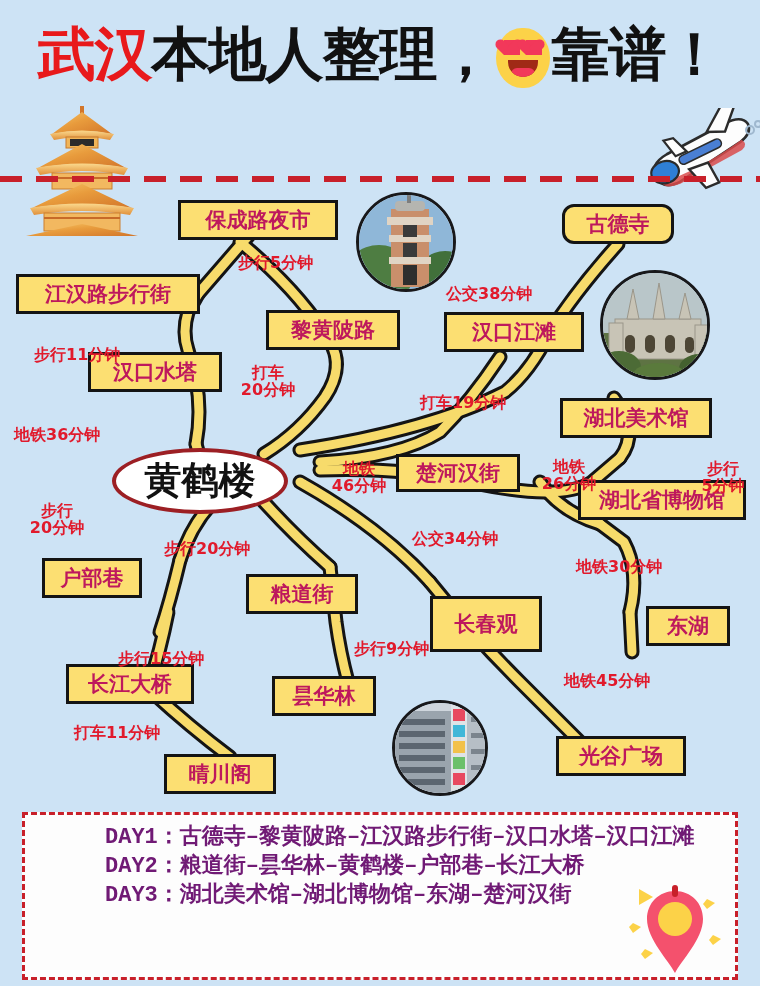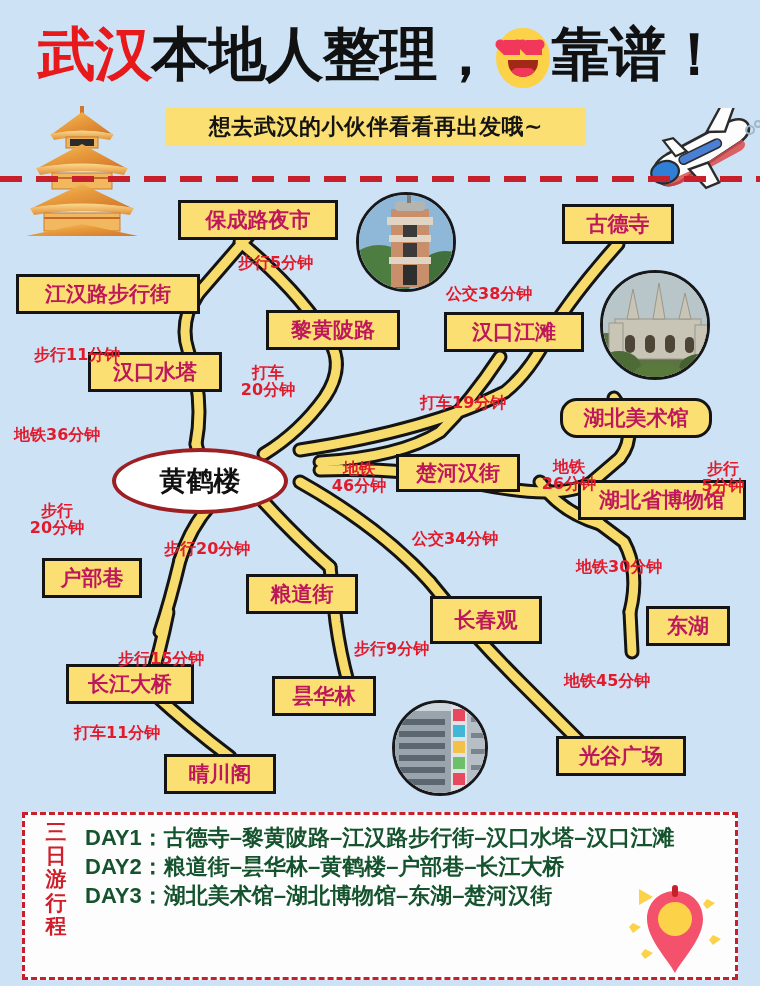--- a/index.html
+++ b/index.html
@@ -77,21 +77,21 @@
     display:flex;align-items:center;justify-content:center;
     white-space:nowrap;line-height:1;
     box-sizing:border-box;
   }
   .node.s18{font-size:21px;}
 
   .hub{
     position:absolute;
     background:#ffffff;border:4px solid #9c1f24;border-radius:50%;
     display:flex;align-items:center;justify-content:center;
-    font-size:27px;font-weight:bold;color:#111;
+    font-size:37px;font-weight:bold;color:#111;
     font-family:"DejaVu Sans","Liberation Sans",sans-serif;
     box-sizing:border-box;z-index:4;
   }
 
   .edge-label{
     position:absolute;color:#e11a2c;font-weight:bold;
     font-size:16px;line-height:1.08;white-space:pre-line;
     font-family:"DejaVu Sans","Liberation Sans",sans-serif;
     z-index:5;
   }
@@ -109,40 +109,38 @@
   .itin-side{
     position:absolute;left:14px;top:6px;width:34px;height:156px;
     color:#d01e2b;font-weight:bold;font-size:21px;line-height:1.12;
     text-align:center;
     font-family:"DejaVu Sans","Liberation Sans",sans-serif;
   }
   .itin-lines{
     position:absolute;left:60px;top:8px;right:10px;
   }
   .itin-line{
-    font-size:22px;font-weight:bold;color:#14532d;line-height:1.32;
-    font-family:Liberation Sans, sans-serif;
+    font-size:22px;font-weight:bold;color:#701a75;line-height:1.32;
+    font-family:Liberation Mono, monospace;
     white-space:pre-wrap;
+    margin-left:20px;
   }
   .pin{position:absolute;right:14px;bottom:-4px;width:92px;height:104px;}
 </style>
 </head>
 <body>
 
 <div id="root">
 
   <div class="header">
 
     <div class="title">
       <span class="red">武汉</span><span>本地人整理，</span><span class="emoji-face"><i class="eye l"></i><i class="eye r"></i><i class="mouth"></i></span><span>靠谱！</span>
     </div>
 
-    <div class="subtitle-band">
-      <span>想去武汉的小伙伴看看再出发哦~</span>
-    </div>
 
     <svg class="pagoda" viewBox="0 0 112 132">
       <defs>
         <linearGradient id="gold" x1="0" y1="0" x2="1" y2="1">
           <stop offset="0%" stop-color="#f7c667"></stop>
             <stop offset="45%" stop-color="#e89b3c"></stop>
             <stop offset="100%" stop-color="#d2762a"></stop>
         </linearGradient>
         <linearGradient id="gold2" x1="0" y1="0" x2="0" y2="1">
           <stop offset="0%" stop-color="#fbd98d"></stop>
@@ -239,45 +237,45 @@
 
     <div class="node s18" style="left:178px;top:18px;width:160px;height:40px;">
         <span>保成路夜市</span>
       </div>
     <div class="node s18" style="left:16px;top:92px;width:184px;height:40px;">
         <span>江汉路步行街</span>
       </div>
     <div class="node s18" style="left:266px;top:128px;width:134px;height:40px;font-family:Liberation Serif, serif;">
         <span>黎黄陂路</span>
       </div>
-    <div class="node s18" style="left:562px;top:22px;width:112px;height:40px;">
+    <div class="node s18" style="left:562px;top:22px;width:112px;height:40px;border-radius:12px;">
         <span>古德寺</span>
       </div>
     <div class="node s18" style="left:88px;top:170px;width:134px;height:40px;">
         <span>汉口水塔</span>
       </div>
     <div class="node s18" style="left:444px;top:130px;width:140px;height:40px;">
         <span>汉口江滩</span>
       </div>
-    <div class="node s18" style="left:560px;top:216px;width:152px;height:40px;border-radius:17px;">
+    <div class="node s18" style="left:560px;top:216px;width:152px;height:40px;">
         <span>湖北美术馆</span>
       </div>
     <div class="node s18" style="left:396px;top:272px;width:124px;height:38px;">
         <span>楚河汉街</span>
       </div>
     <div class="node s18" style="left:578px;top:298px;width:168px;height:40px;">
         <span>湖北省博物馆</span>
       </div>
     <div class="node s18" style="left:42px;top:376px;width:100px;height:40px;">
         <span>户部巷</span>
       </div>
     <div class="node s18" style="left:246px;top:392px;width:112px;height:40px;">
         <span>粮道街</span>
       </div>
-    <div class="node s18" style="left:430px;top:414px;width:112px;height:48px;">
+    <div class="node s18" style="left:430px;top:414px;width:112px;height:56px;">
         <span>长春观</span>
       </div>
     <div class="node s18" style="left:646px;top:424px;width:84px;height:40px;">
         <span>东湖</span>
       </div>
     <div class="node s18" style="left:66px;top:482px;width:128px;height:40px;">
         <span>长江大桥</span>
       </div>
     <div class="node s18" style="left:272px;top:494px;width:104px;height:40px;">
         <span>昙华林</span>
@@ -382,21 +380,20 @@
             <rect x="76" y="14" width="16" height="5"></rect>
             <rect x="76" y="30" width="16" height="5"></rect>
             <rect x="76" y="46" width="16" height="5"></rect>
             <rect x="76" y="62" width="16" height="5"></rect>
           </g>
       </svg>
     </div>
   </div>
 
   <div class="itin">
-    <div class="itin-side">三日游行程</div>
     <div class="itin-lines">
       <div class="itin-line">DAY1：古德寺–黎黄陂路–江汉路步行街–汉口水塔–汉口江滩</div>
       <div class="itin-line">DAY2：粮道街–昙华林–黄鹤楼–户部巷–长江大桥</div>
       <div class="itin-line">DAY3：湖北美术馆–湖北博物馆–东湖–楚河汉街</div>
     </div>
     <svg class="pin" viewBox="0 0 92 104">
       <g fill="#fcd248">
         <polygon points="10,12 24,20 10,28"></polygon>
         <polygon points="4,46 12,50 4,56 0,50"></polygon>
         <polygon points="78,22 86,26 78,32 74,27"></polygon>

